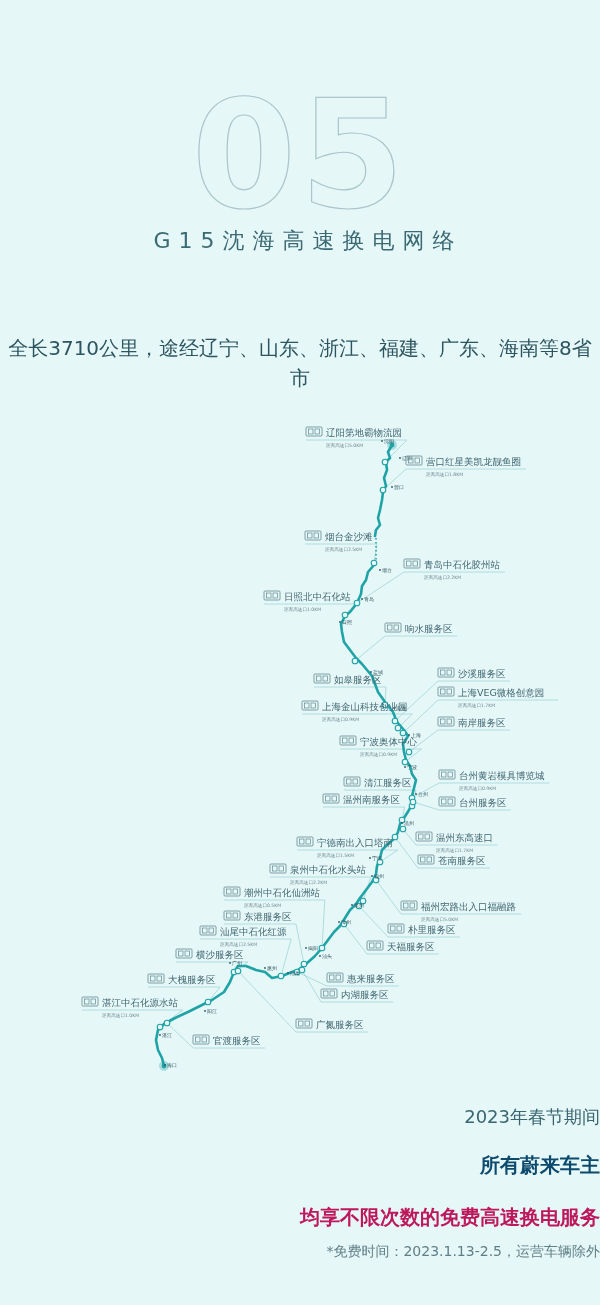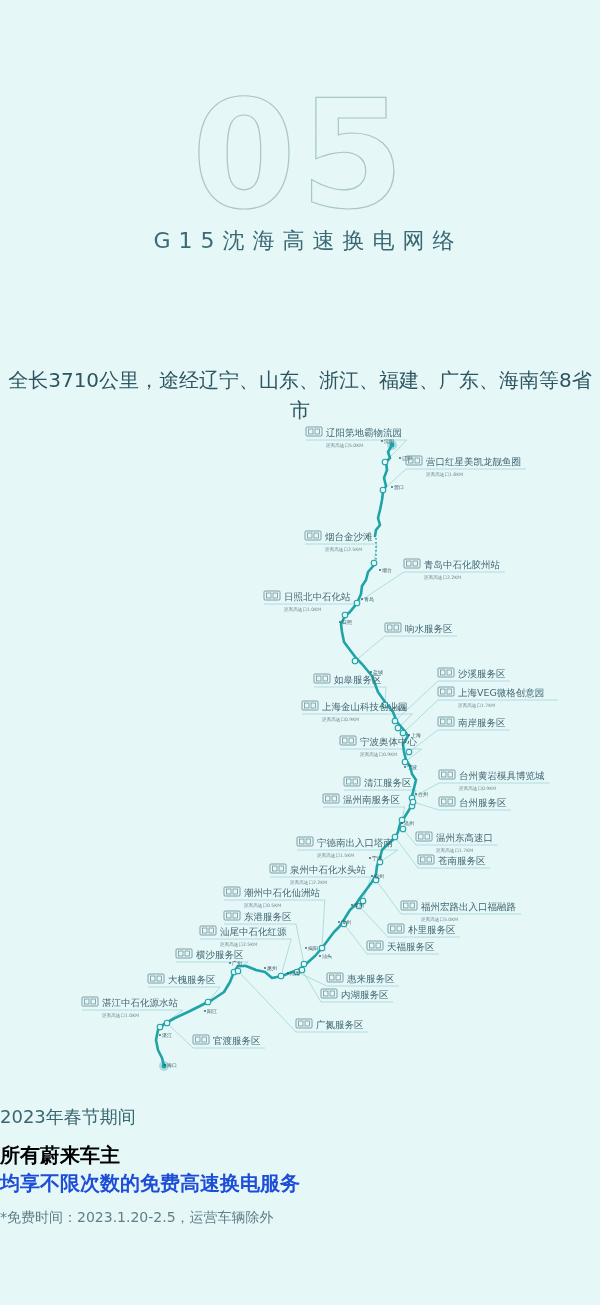--- a/index.html
+++ b/index.html
@@ -14,31 +14,31 @@
     position:absolute; left:0; top:80px; width:600px; text-align:center;
     font-family:"DejaVu Sans", sans-serif; font-weight:700;
     font-size:150px; line-height:150px; letter-spacing:4px;
     color:transparent;
     -webkit-text-stroke:1.2px #a9c6ca;
   }
   .subtitle {
     position:absolute; left:0; top:226px; width:600px; text-align:center;
     font-size:22px; letter-spacing:8px; color:#3c6a74; padding-left:8px;
   }
-  .intro { position:absolute; left:0; top:333px; width:600px; text-align:center; color:#2d5560;margin-top:32px; }
+  .intro { position:absolute; left:0; top:333px; width:600px; text-align:center; color:#2d5560; }
   .intro .l1 { font-size:20px; line-height:30px; }
   .intro .l2 { font-size:20px; line-height:30px; margin-top:4px; }
   svg.map { position:absolute; left:0; top:420px; }
   .station-label { font-size:9.5px; fill:#3f6670; }
   .dist-label { font-size:4.6px; fill:#6c8a90; }
   .city-label { font-size:5px; fill:#355a62; }
-  .footer { position:absolute; left:0; top:1103px; width:600px; text-align:left; }
+  .footer { position:absolute; left:0; top:1103px; width:600px; text-align:right; }
   .footer .period { font-size:18px; color:#3a6670; line-height:28px; }
-  .footer .b1 { font-size:20px; font-weight:bold; color:#000000; margin-top:10px; line-height:28px; }
-  .footer .b2 { font-size:20px; font-weight:bold; color:#1d4ed8; margin-top:0; line-height:28px; }
+  .footer .b1 { font-size:20px; font-weight:bold; color:#0c4a6e; margin-top:20px; line-height:28px; }
+  .footer .b2 { font-size:20px; font-weight:bold; color:#be185d; margin-top:24px; line-height:28px; }
   .footer .note { font-size:14px; color:#5e7f86; margin-top:10px; line-height:20px; }
 </style>
 </head>
 <body>
 
 <div class="big-num">05</div>
 <div class="subtitle">G15沈海高速换电网络</div>
 
 <div class="intro">
   <div class="l1">全长3710公里，途经辽宁、山东、浙江、福建、广东、海南等8省市</div>
@@ -536,14 +536,14 @@
         </g>
         <text x="213" y="1043.5" class="station-label">官渡服务区</text>
       </g>
     </g>
 </svg>
 
 <div class="footer">
   <div class="period">2023年春节期间</div>
   <div class="b1">所有蔚来车主</div>
   <div class="b2">均享不限次数的免费高速换电服务</div>
-  <div class="note">*免费时间：2023.1.20-2.5，运营车辆除外</div>
+  <div class="note">*免费时间：2023.1.13-2.5，运营车辆除外</div>
 </div>
 
 </body></html>

